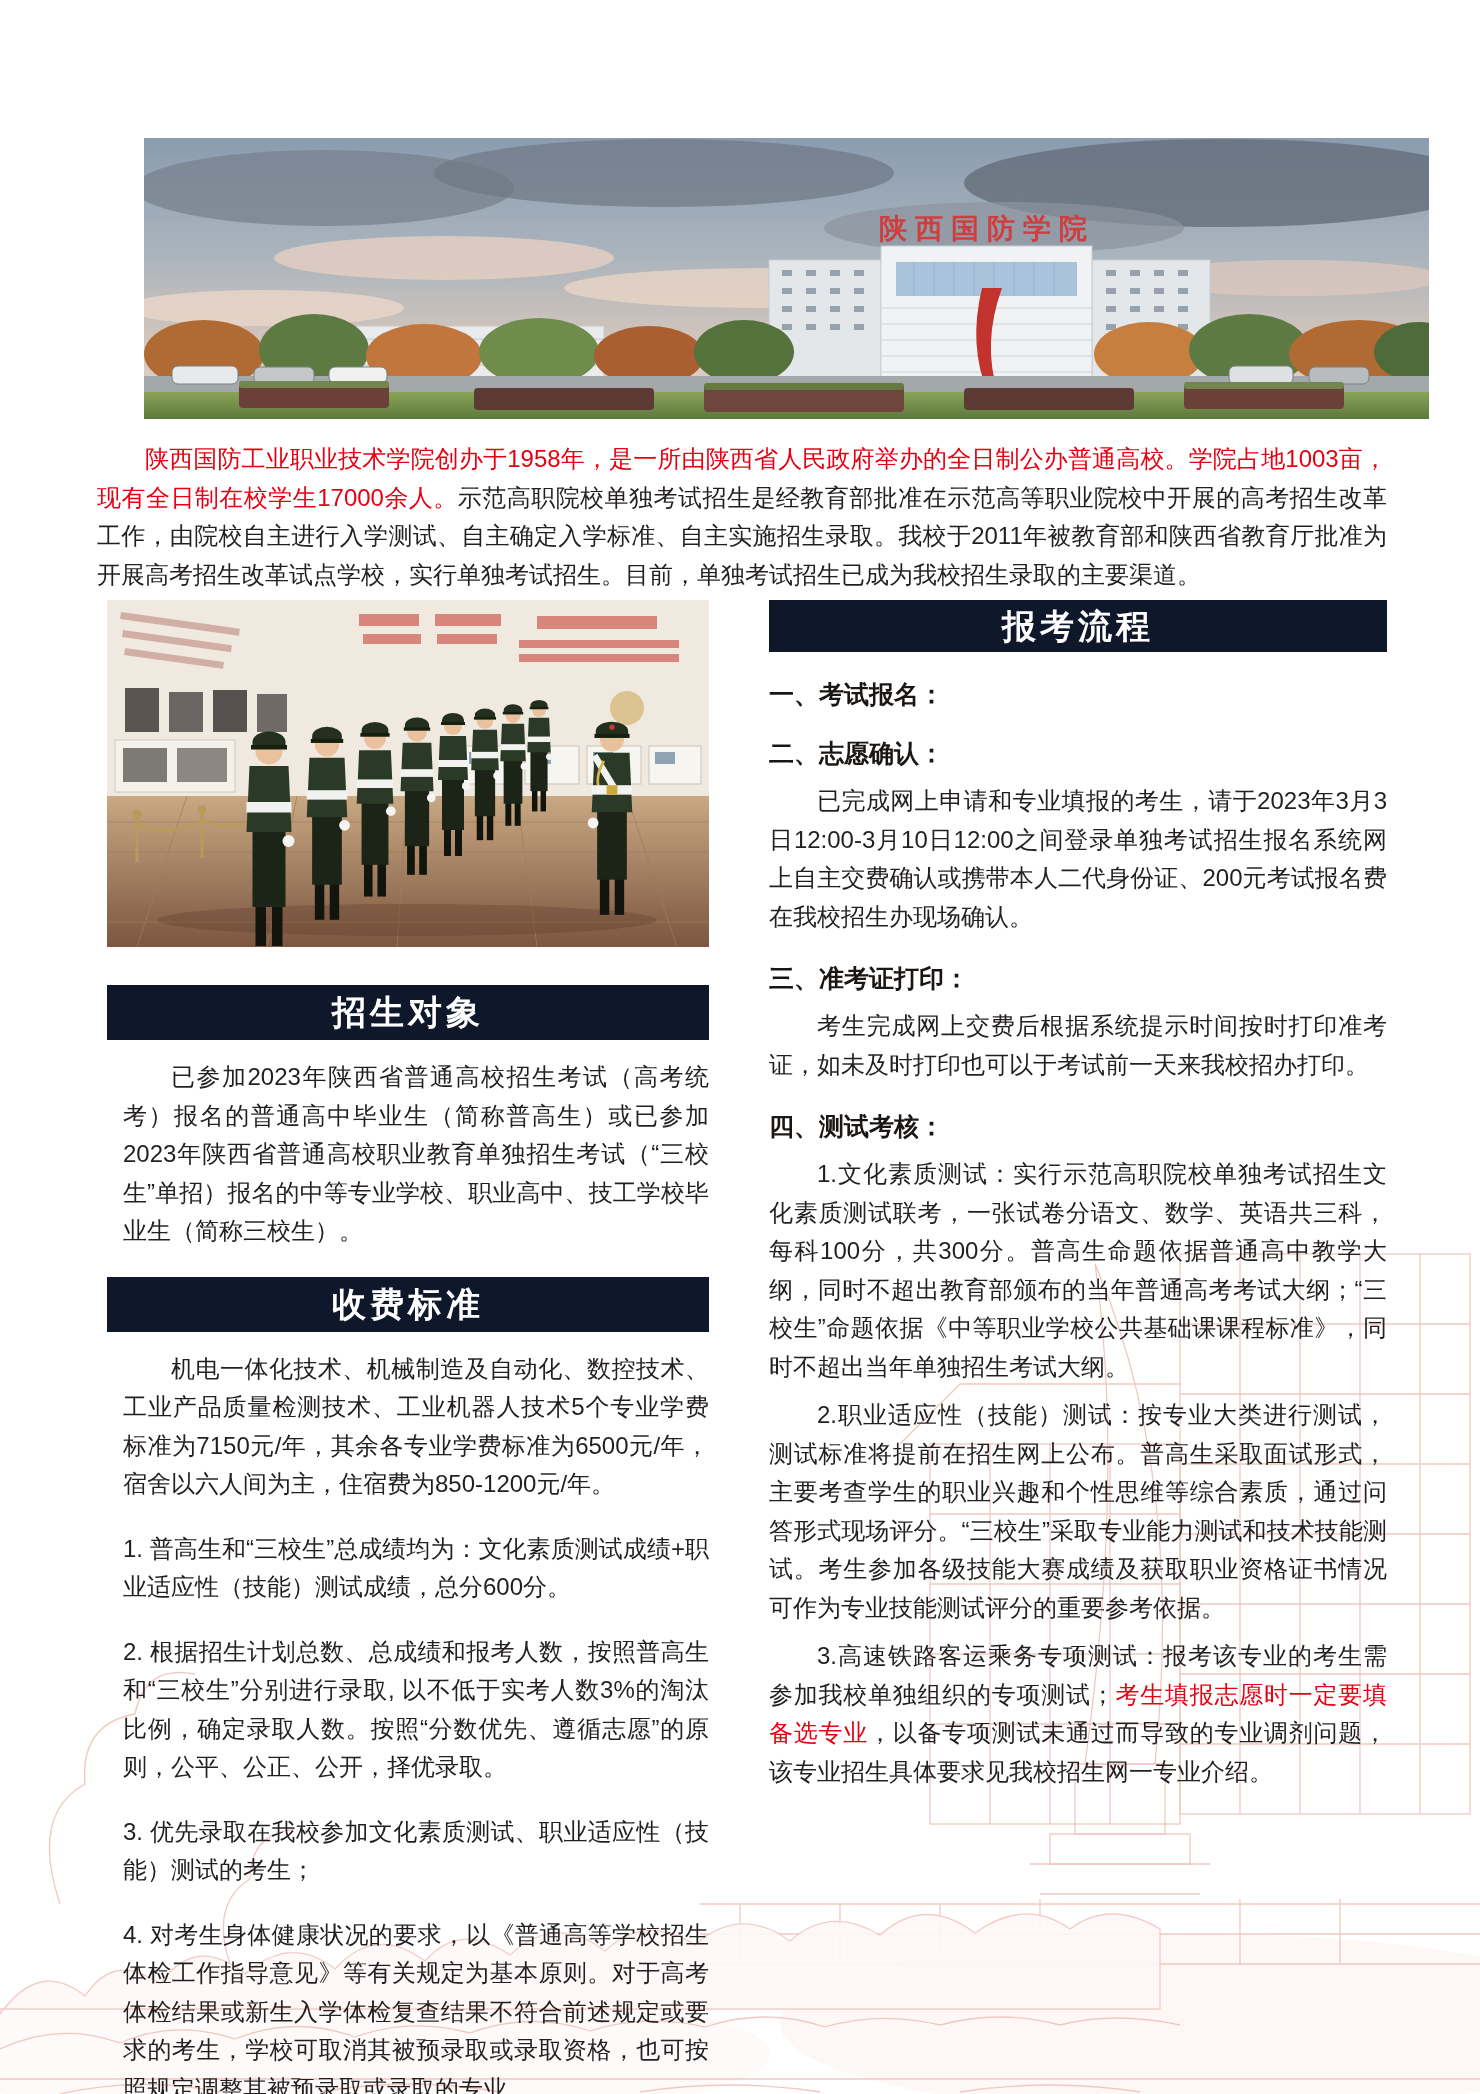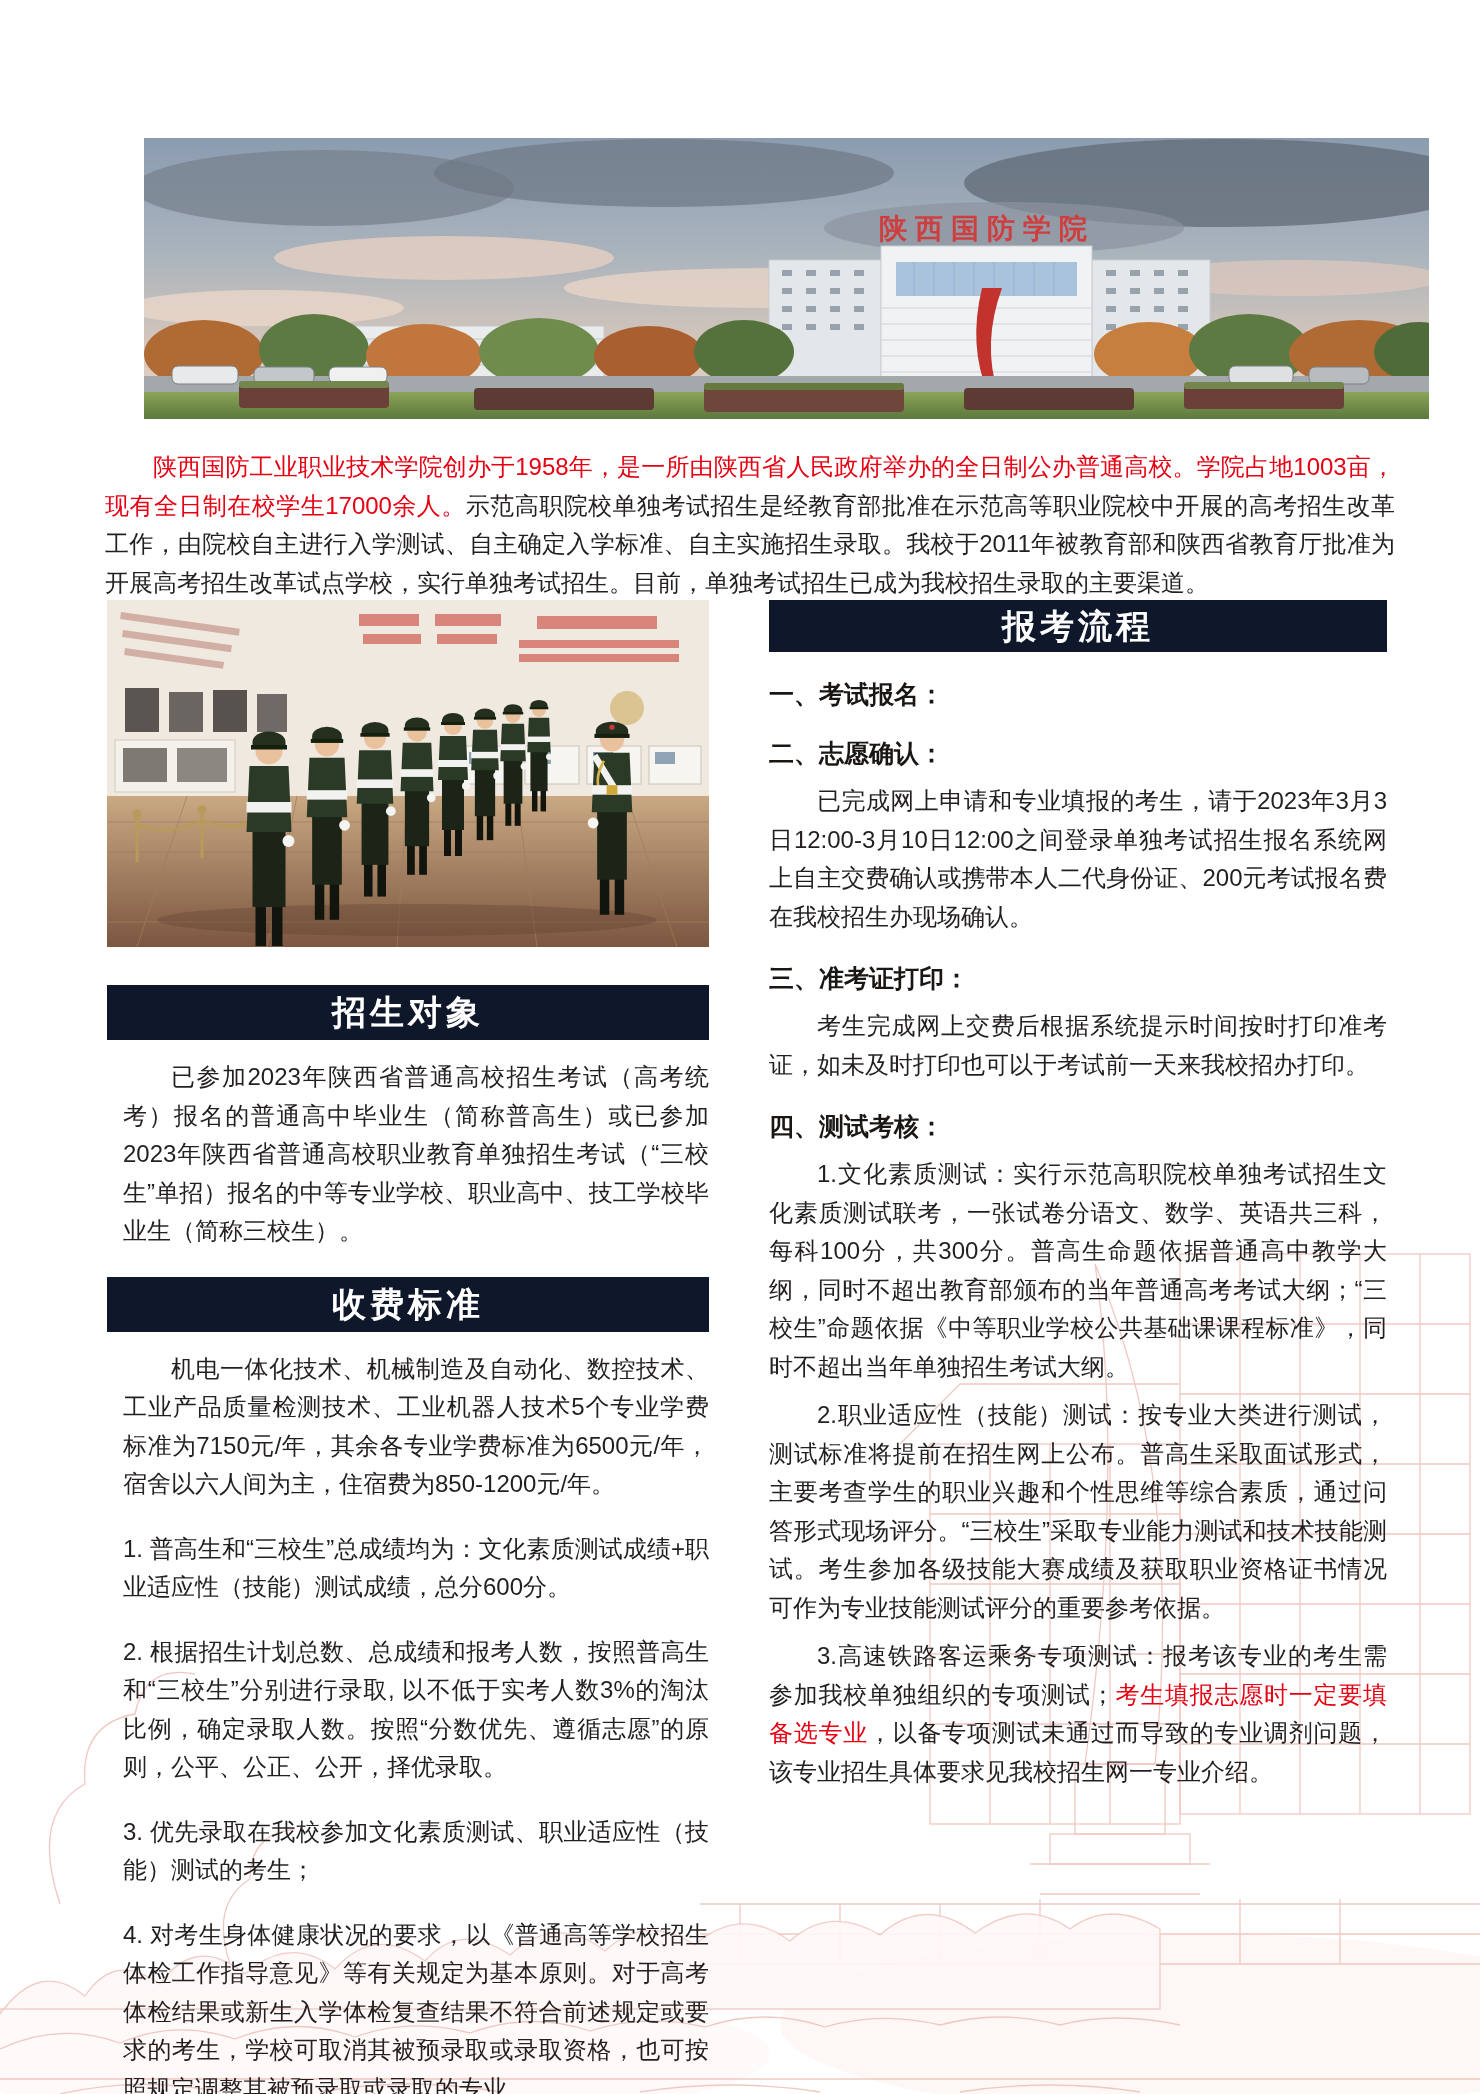--- a/index.html
+++ b/index.html
@@ -9,21 +9,21 @@
   }
   .page{position:absolute;inset:0;overflow:hidden;}
   .layer{position:absolute;z-index:1;}
   
   .watermark{position:absolute;left:0;bottom:0;width:1480px;height:950px;z-index:0;pointer-events:none;}
   
   .hero{left:100px;top:138px;width:1285px;height:281px;overflow:hidden;margin-left:44px;}
   .hero svg{display:block;}
   
   .intro{left:97px;top:440px;width:1290px;font-size:24px;line-height:38.5px;
-         text-align:justify;text-indent:2em;margin:8px;}
+         text-align:justify;text-indent:2em;margin:0;}
   .red{color:#e60012;}
   
   .columns{left:107px;top:600px;width:1280px;display:flex;gap:60px;align-items:flex-start;}
   .col-left{width:602px;flex:0 0 602px;}
   .col-right{width:618px;flex:0 0 618px;}
   .gallery{width:602px;height:347px;overflow:hidden;margin-bottom:38px;}
   .bar{
     background:#0f172a;color:#ffffff;font-weight:bold;font-size:34px;
     height:55px;line-height:55px;text-align:center;letter-spacing:4px;
     margin:0 0 18px 0;

